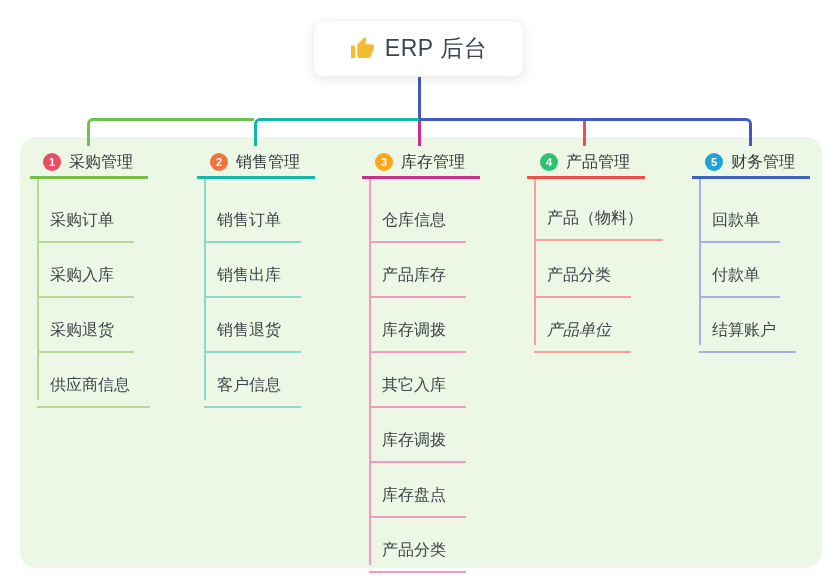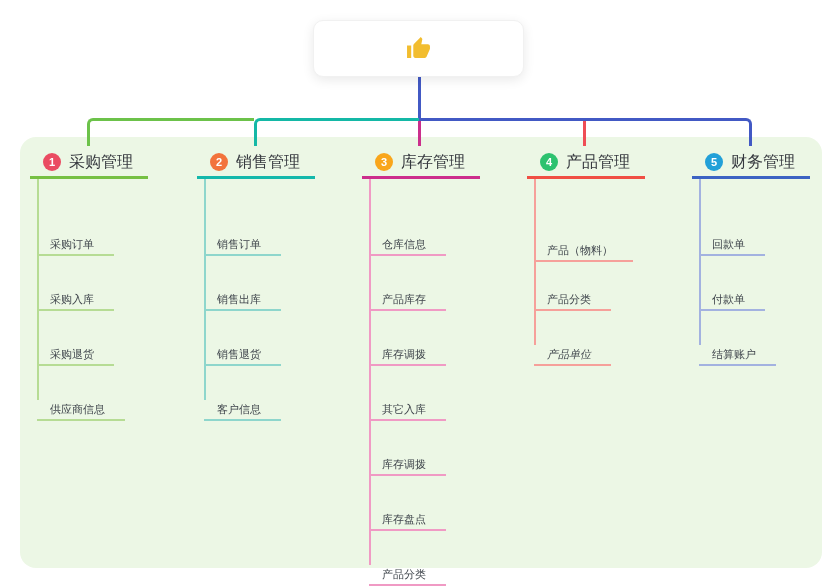--- a/index.html
+++ b/index.html
@@ -25,22 +25,22 @@
 
   .branch-head { position:absolute; top:148px; width:118px; height:31px;
                  display:flex; align-items:center; gap:8px; padding-left:13px;
                  cursor:pointer; }
   .badge { width:18px; height:18px; border-radius:50%; flex:0 0 18px;
            color:#fff; font-size:11px; font-weight:bold; line-height:18px;
            text-align:center; }
   .branch-label { font-size:16px; color:#36393f; white-space:nowrap; }
 
   .vline { position:absolute; width:2px; }
-  .sub-item { position:absolute; white-space:nowrap; font-size:11px; color:#3e444b;
-              padding:0 20px 2px 13px; cursor:pointer;margin-top:27px; }
+  .sub-item { position:absolute; white-space:nowrap; font-size:16px; color:#3e444b;
+              padding:0 20px 10px 13px; cursor:pointer; }
 </style>
 </head>
 <body>
 
 <div id="map">
   <div class="panel"></div>
 
   <div id="connectors">
       <div class="h-seg left-turn" style="left: 87px; width: 167px; border-top: 3px solid rgb(108, 194, 74); border-left: 3px solid rgb(108, 194, 74);"></div>
       <div class="h-seg left-turn" style="left: 254px; width: 165px; border-top: 3px solid rgb(20, 184, 166); border-left: 3px solid rgb(20, 184, 166);"></div>
@@ -49,20 +49,21 @@
       <div class="h-seg right-turn" style="left: 419px; width: 333px; border-top: 3px solid rgb(66, 89, 196); border-right: 3px solid rgb(66, 89, 196);"></div>
       <div class="drop" style="left: 418px; top: 77px; height: 41px; background: rgb(66, 89, 196);"></div>
     </div>
 
   <div class="root-card">
     <span class="thumb-icon">
       <svg width="25" height="25" viewBox="0 0 24 24" id="thumb-svg" fill="#f2bd2f">
         <path d="M1 21h4V9H1v12zM23 10c0-1.1-.9-2-2-2h-6.31l.95-4.57.03-.32c0-.41-.17-.79-.44-1.06L14.17 1 7.59 7.59C7.22 7.95 7 8.45 7 9v10c0 1.1.9 2 2 2h9c.83 0 1.54-.5 1.84-1.22l3.02-7.05c.09-.23.14-.47.14-.73v-2z"></path>
       </svg>
     </span>
+    <span class="root-title">ERP 后台</span>
   </div>
 
   <div id="branches">
       <div class="branch-head" style="left: 30px; border-bottom: 3px solid rgb(118, 192, 67);">
         <div class="badge" style="background: rgb(234, 76, 98);">1</div>
         <div class="branch-label">采购管理</div>
       </div>
       <div class="vline" style="left: 37px; top: 179px; height: 221px; background: rgb(182, 220, 148);"></div>
       <div class="sub-item" style="left: 37px; top: 210px; border-bottom: 2px solid rgb(182, 220, 148);">采购订单</div>
       <div class="sub-item" style="left: 37px; top: 265px; border-bottom: 2px solid rgb(182, 220, 148);">采购入库</div>
@@ -87,21 +88,21 @@
       <div class="sub-item" style="left: 369px; top: 320px; border-bottom: 2px solid rgb(240, 154, 196);">库存调拨</div>
       <div class="sub-item" style="left: 369px; top: 375px; border-bottom: 2px solid rgb(240, 154, 196);">其它入库</div>
       <div class="sub-item" style="left: 369px; top: 430px; border-bottom: 2px solid rgb(240, 154, 196);">库存调拨</div>
       <div class="sub-item" style="left: 369px; top: 485px; border-bottom: 2px solid rgb(240, 154, 196); text-align: right;">库存盘点</div>
       <div class="sub-item" style="left: 369px; top: 540px; border-bottom: 2px solid rgb(240, 154, 196);">产品分类</div>
       <div class="branch-head" style="left: 527px; border-bottom: 3px solid rgb(240, 79, 68);">
         <div class="badge" style="background: rgb(45, 194, 111);">4</div>
         <div class="branch-label">产品管理</div>
       </div>
       <div class="vline" style="left: 534px; top: 179px; height: 166px; background: rgb(246, 160, 154);"></div>
-      <div class="sub-item" style="left: 534px; top: 216px; border-bottom: 2px solid rgb(246, 160, 154); text-align: right;">产品（物料）</div>
+      <div class="sub-item" style="left: 534px; top: 208px; border-bottom: 2px solid rgb(246, 160, 154); text-align: right;">产品（物料）</div>
       <div class="sub-item" style="left: 534px; top: 265px; border-bottom: 2px solid rgb(246, 160, 154);">产品分类</div>
       <div class="sub-item" style="left: 534px; top: 320px; border-bottom: 2px solid rgb(246, 160, 154); font-style: italic;">产品单位</div>
       <div class="branch-head" style="left: 692px; border-bottom: 3px solid rgb(60, 99, 195);">
         <div class="badge" style="background: rgb(34, 160, 216);">5</div>
         <div class="branch-label">财务管理</div>
       </div>
       <div class="vline" style="left: 699px; top: 179px; height: 166px; background: rgb(163, 178, 224);"></div>
       <div class="sub-item" style="left: 699px; top: 210px; border-bottom: 2px solid rgb(163, 178, 224);">回款单</div>
       <div class="sub-item" style="left: 699px; top: 265px; border-bottom: 2px solid rgb(163, 178, 224);">付款单</div>
       <div class="sub-item" style="left: 699px; top: 320px; border-bottom: 2px solid rgb(163, 178, 224);">结算账户</div>

